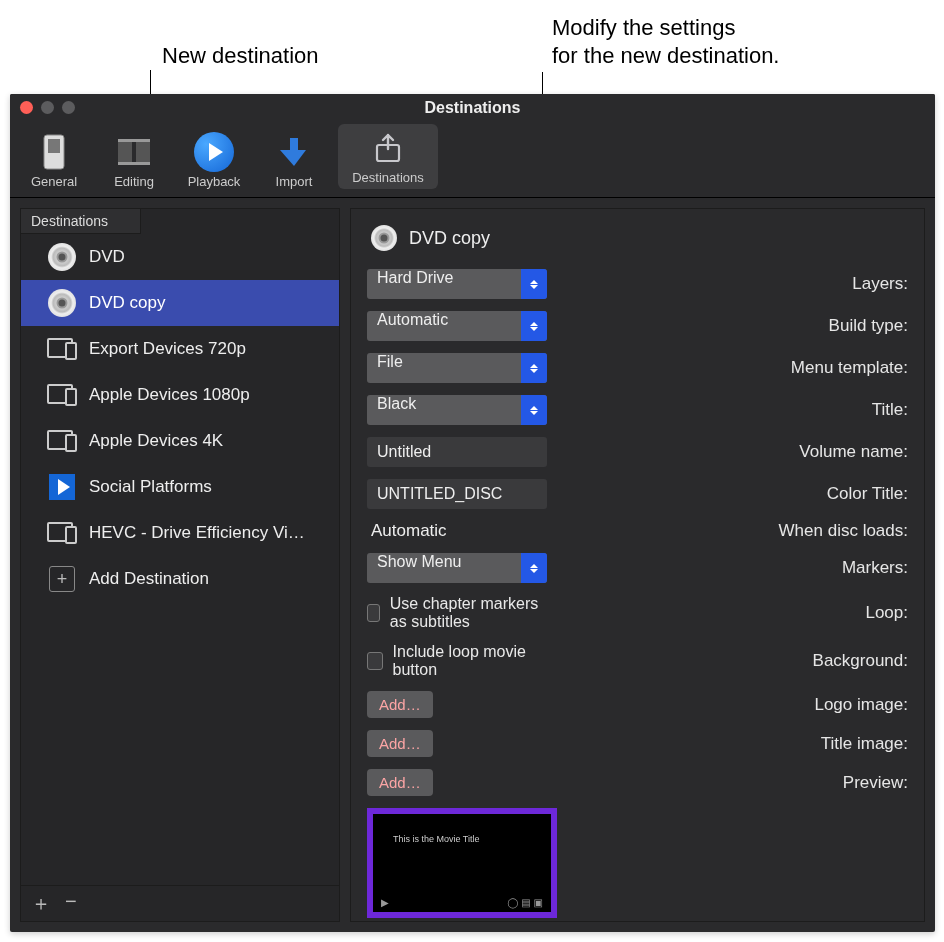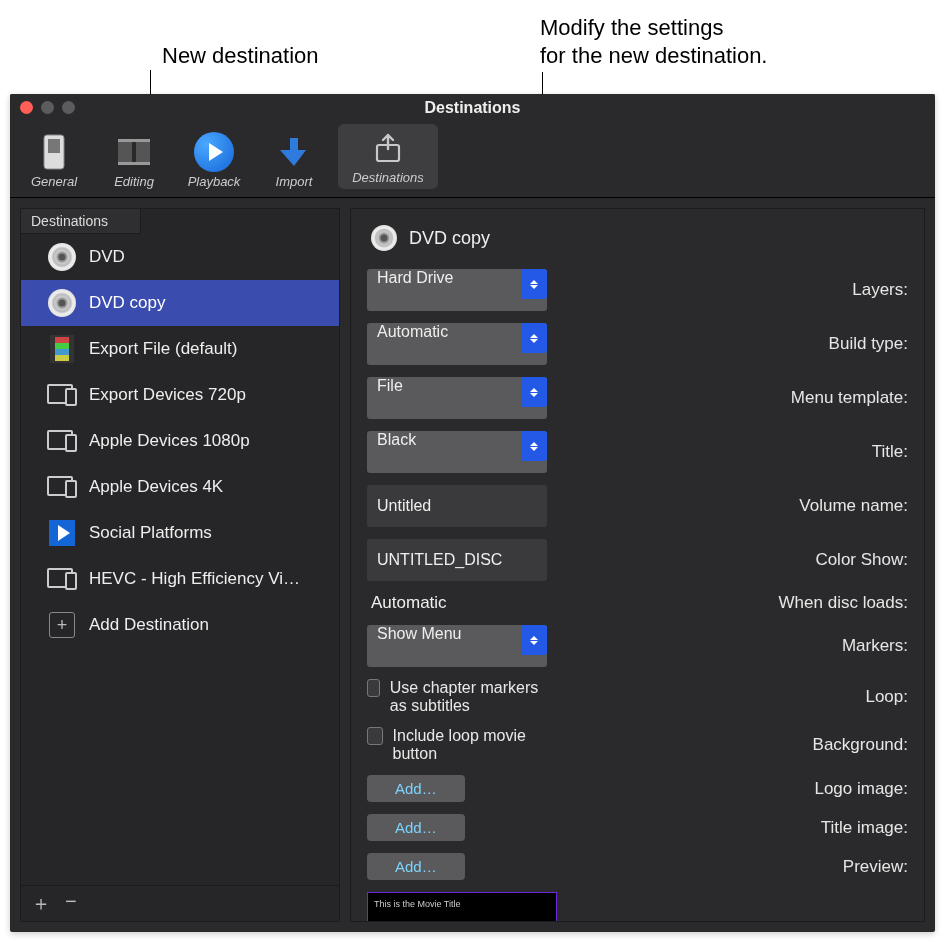--- a/index.html
+++ b/index.html
@@ -9,21 +9,21 @@
       width: 944px;
       height: 942px;
       position: relative;
       color: #e8e8e8;
       font-size: 16px;
     }
     
     .callouts { position: absolute; top: 0; left: 0; right: 0; height: 96px; }
     .callout { position: absolute; color: #000; font-size: 22px; line-height: 1.25; }
     .callout.left { left: 162px; top: 42px; }
-    .callout.right { left: 540px; top: 14px; }
+    .callout.right { left: 552px; top: 14px; }
     .callout-line { position: absolute; background: #000; width: 1px; }
     .cl-left { left: 150px; top: 70px; height: 250px; }
     .cl-right { left: 542px; top: 72px; height: 150px; }
 
     
     .window {
       position: absolute;
       left: 10px; top: 94px;
       width: 925px; height: 838px;
       background: #2a2a2c;
@@ -44,21 +44,21 @@
     .tl.max { background: #5c5c5e; }
     .titlebar-title { text-align: center; line-height: 28px; font-size: 16px; color: #eee; font-weight: 600;}
 
     
     .toolbar {
       display: flex; align-items: flex-end;
       height: 76px; padding: 2px 8px 8px 8px; gap: 8px;
       background: #2a2a2c;
       border-bottom: 1px solid #000;
     }
-    .tool { display: flex; flex-direction: column; align-items: center; width: 72px; gap: 2px; font-style: italic; }
+    .tool { display: flex; flex-direction: column; align-items: center; width: 72px; gap: 2px; }
     .tool .t-icon { width: 40px; height: 40px; display: flex; align-items: center; justify-content: center; }
     .tool .t-label { font-size: 13px; color: #ccc; }
     .tool.selected { background: #3e3e40; border-radius: 6px; width: 100px; padding:4px 0;}
     
     .play-circle{width:40px;height:40px;border-radius:50%;background:radial-gradient(circle at 30% 30%, #4aa8ff, #1466d6);display:flex;align-items:center;justify-content:center;}
     .play-circle::after{content:"";border-left:14px solid #fff;border-top:9px solid transparent;border-bottom:9px solid transparent;margin-left:4px;}
     .down-arrow{width:36px;height:36px;}
     .share-box{width:34px;height:34px;}
 
     
@@ -103,43 +103,43 @@
       flex:1; margin: 10px 10px 10px 2px; border:1px solid #1c1c1c;
       background:#2a2a2c; padding:12px 16px 16px 16px; overflow:auto;
     }
     .detail-header{ display:flex; align-items:center; gap:12px; margin:4px 0 18px 4px; }
     .detail-header .disc-icon{width:26px;height:26px;}
     .detail-title{ font-size:18px; color:#eee; }
     .form{ display:grid; grid-template-columns: 180px 1fr; row-gap:12px; column-gap:12px; align-items:center; }
     .flabel{ text-align:right; color:#e6e6e6; font-size:17px;}
     .select, .txt {
       background:#5a5a5c; color:#eee; border:none; border-radius:3px;
-      height:42px; padding:0 28px 0 10px; font-size:16px; width:100%;
+      height:30px; padding:0 28px 0 10px; font-size:16px; width:100%;
       position:relative;
     }
     .select-wrap{position:relative;}
     .select-wrap .chev{
       position:absolute; right:0; top:0; width:26px; height:30px;
       background:#2458e6; border-radius:0 3px 3px 0;
       display:flex; flex-direction:column; align-items:center; justify-content:center; gap:1px;
     }
     .chev::before,.chev::after{content:"";width:0;height:0;border-left:4px solid transparent;border-right:4px solid transparent;}
     .chev::before{border-bottom:4px solid #fff;}
     .chev::after{border-top:4px solid #fff;}
     .txt{ background:#3a3a3c; padding-left:10px;}
     .static{ color:#eee; font-size:17px; padding-left:4px;}
-    .chk-row{display:flex;align-items:flex-start;gap:10px;}
+    .chk-row{display:flex;align-items:center;gap:10px;}
     .chk{width:18px;height:18px;border:1px solid #777;border-radius:3px;background:#3a3a3c;}
     .btn-add{
-      background:#5a5a5c;color:#7dd3fc;border:none;border-radius:4px;
-      padding:5px 28px; font-size:15px;
+      background:#5a5a5c;color:#fca5a5;border:none;border-radius:4px;
+      padding:5px 12px; font-size:15px;
     }
     .preview-box{
-      width:190px;height:110px;background:#000;border:1px solid #6d28d9;
-      position:relative; color:#ccc; font-size:9px; padding:6px;
+      width:190px;height:110px;background:#000;border:6px solid #6d28d9;
+      position:relative; color:#ccc; font-size:9px; padding:20px;
     }
     .preview-box .pv-controls{
       position:absolute;left:0;right:0;bottom:0;height:20px;
       display:flex;align-items:center;justify-content:space-between;padding:0 8px;color:#999;font-size:10px;
     }
   </style>
 </head>
 <body>
 
 <div class="callouts">
@@ -219,26 +219,20 @@
           <span>DVD</span>
         </div>
         <div class="dest-item selected">
           <div class="d-icon">
               <div class="disc-icon"></div>
             </div>
           <span>DVD copy</span>
         </div>
         <div class="dest-item">
           <div class="d-icon">
-              <div class="film-icon"></div>
-            </div>
-          <span>Export File (default)</span>
-        </div>
-        <div class="dest-item">
-          <div class="d-icon">
               <div class="devices-icon"></div>
             </div>
           <span>Export Devices 720p</span>
         </div>
         <div class="dest-item">
           <div class="d-icon">
               <div class="devices-icon"></div>
             </div>
           <span>Apple Devices 1080p</span>
         </div>
@@ -251,21 +245,21 @@
         <div class="dest-item">
           <div class="d-icon">
               <div class="social-icon"></div>
             </div>
           <span>Social Platforms</span>
         </div>
         <div class="dest-item">
           <div class="d-icon">
               <div class="devices-icon"></div>
             </div>
-          <span>HEVC - High Efficiency Vi…</span>
+          <span>HEVC - Drive Efficiency Vi…</span>
         </div>
         <div class="dest-item">
           <div class="d-icon">
               <div class="plus-box">+</div>
             </div>
           <span>Add Destination</span>
         </div>
       </div>
       <div class="sidebar-footer">
         <span>＋</span>
@@ -303,21 +297,21 @@
           <div class="select">Black</div>
           <div class="chev"></div>
         </div>
 
         <div class="flabel">Title:</div>
         <input class="txt" value="Untitled" style="">
 
         <div class="flabel">Volume name:</div>
         <input class="txt" value="UNTITLED_DISC" style="">
 
-        <div class="flabel">Color Show:</div>
+        <div class="flabel">Color Title:</div>
         <div class="static">Automatic</div>
 
         <div class="flabel">When disc loads:</div>
         <div class="select-wrap">
           <div class="select">Show Menu</div>
           <div class="chev"></div>
         </div>
 
         <div class="flabel">Markers:</div>
         <div class="chk-row">

